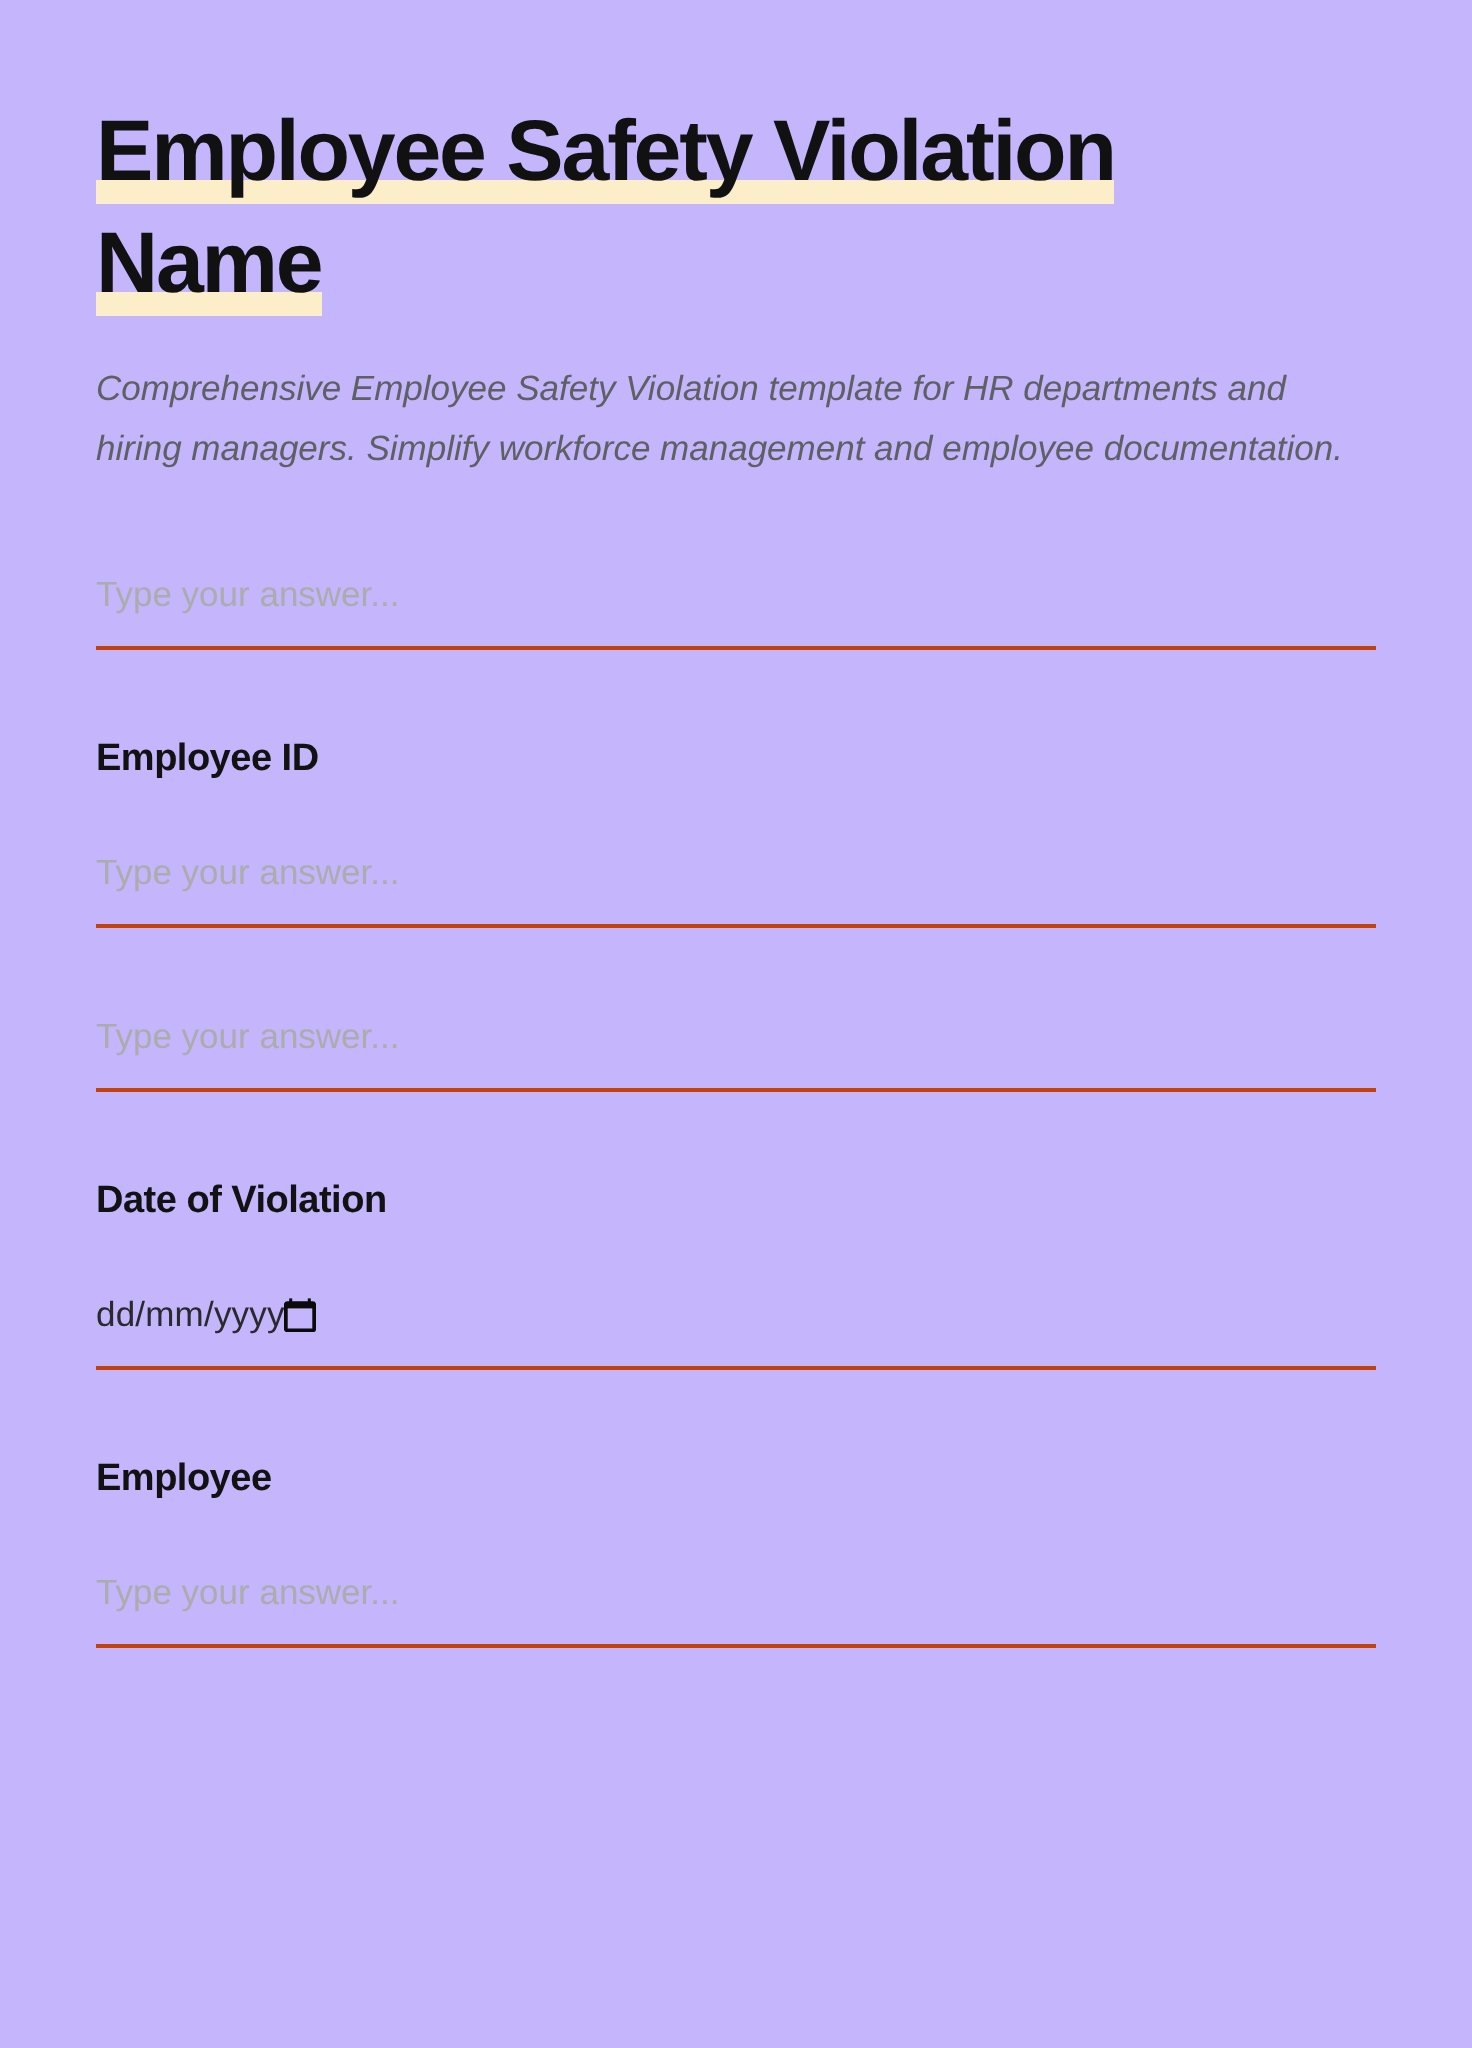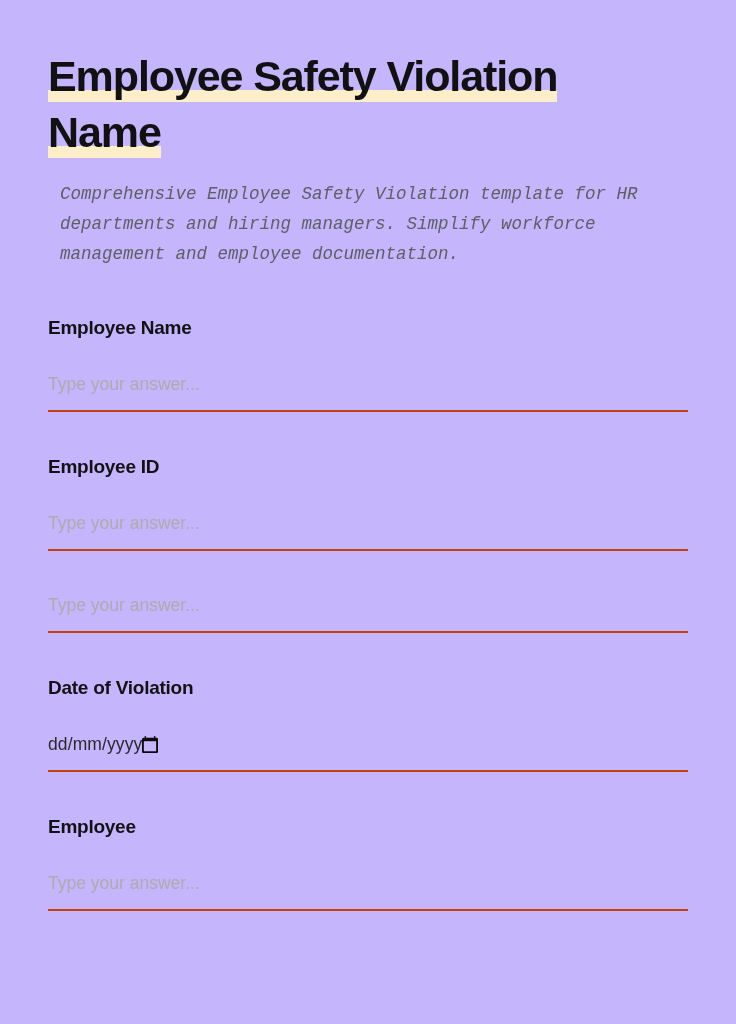--- a/index.html
+++ b/index.html
@@ -44,23 +44,23 @@
     max-width: 560px;
   }
   .form-title .hl {
     background-image: linear-gradient(to top, #fceec9 0px, #fceec9 12px, rgba(0,0,0,0) 12px);
     box-decoration-break: clone;
     -webkit-box-decoration-break: clone;
     padding-bottom: 2px;
   }
 
   .form-subtitle {
-    margin: 19px 0 0 12px;
+    margin: 19px 0 0 0;
     padding: 0;
-    font-family: Liberation Mono, monospace;
+    font-family: Liberation Sans, sans-serif;
     font-size: 17.5px;
     line-height: 30px;
     font-style: italic;
     font-weight: 400;
     color: #5e6063;
     max-width: 641px;
   }
 
   
   .fields {
@@ -140,21 +140,20 @@
 
   <div class="form-header">
     <h1 class="form-title"><span class="hl">Employee Safety Violation</span><br><span class="hl">Name</span></h1>
 
     <p class="form-subtitle">Comprehensive Employee Safety Violation template for HR departments and hiring managers. Simplify workforce management and employee documentation.</p>
   </div>
 
   <div class="fields">
 
     <div class="field">
-      <label class="field-label">Employee Name</label>
       <div class="field-control">
         <input class="field-input" type="text" placeholder="Type your answer..." style="">
       </div>
     </div>
 
     <div class="field">
       <label class="field-label">Employee ID</label>
       <div class="field-control">
         <input class="field-input" type="text" placeholder="Type your answer..." style="">
       </div>

